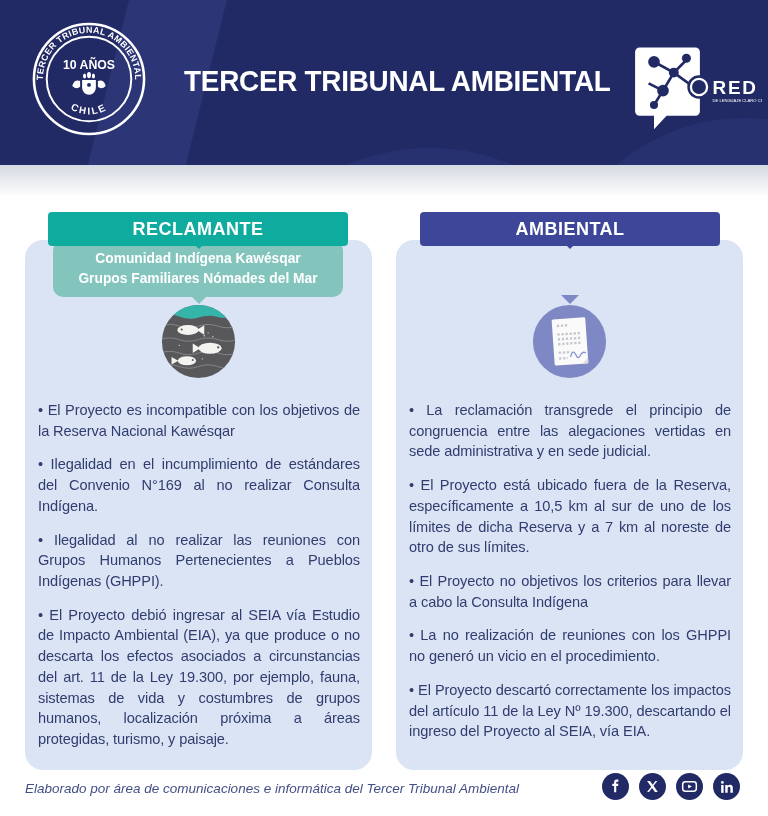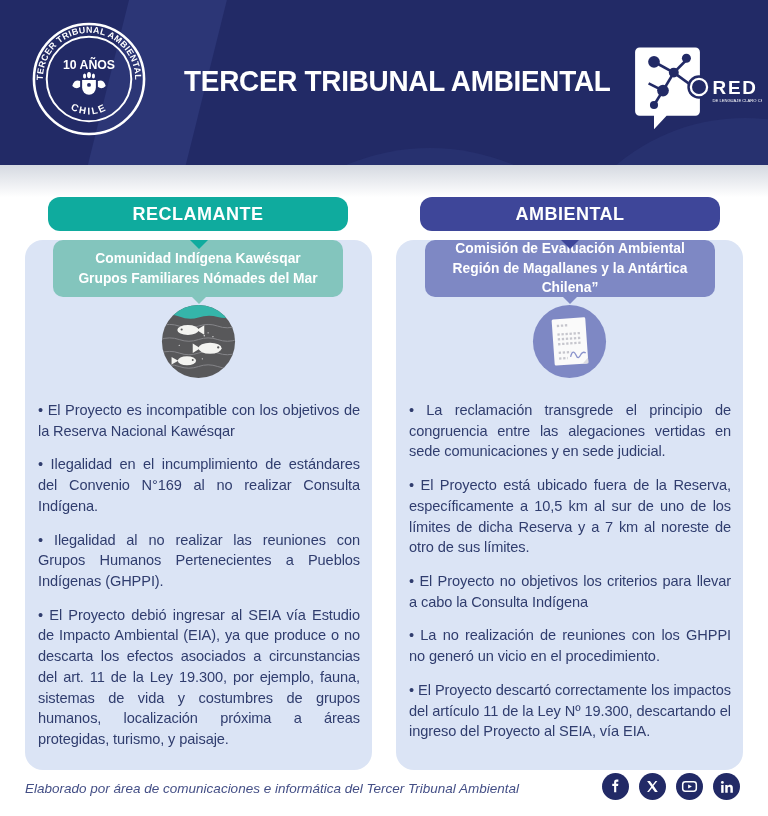--- a/index.html
+++ b/index.html
@@ -19,21 +19,21 @@
   .header-strip{position:absolute;left:0;top:165px;width:768px;height:38px;background:linear-gradient(#d5d9e1,#ffffff 85%);}
   .seal{position:absolute;left:30px;top:20px;}
   .main-title{position:absolute;left:169px;top:64px;width:430px;text-align:center;color:#fff;
     font-size:30px;font-weight:bold;letter-spacing:-.3px;white-space:nowrap;transform:scaleX(.93);transform-origin:center;}
   .red-logo{position:absolute;left:627px;top:42px;}
 
   
   .card{position:absolute;top:240px;width:347px;height:530px;background:var(--card);border-radius:18px;}
   .card.left{left:25px;} .card.right{left:396px;}
 
-  .col-title{position:absolute;top:197px;width:300px;height:34px;border-radius:12px;z-index:4;
+  .col-title{position:absolute;top:212px;width:300px;height:34px;border-radius:4px;z-index:4;
     display:flex;align-items:center;justify-content:center;color:#fff;font-weight:bold;font-size:18px;letter-spacing:.5px;}
   .col-title.teal{left:48px;background:var(--teal);}
   .col-title.indigo{left:420px;background:var(--indigo);}
   .tri{position:absolute;width:0;height:0;border-left:9px solid transparent;border-right:9px solid transparent;z-index:4;}
   .tri.title-l{left:190px;top:240px;border-top:9px solid var(--teal);}
   .tri.title-r{left:561px;top:240px;border-top:9px solid var(--indigo);}
   .tri.sub-l{left:190px;top:295px;border-top:9px solid var(--teal-light);z-index:3;}
   .tri.sub-r{left:561px;top:295px;border-top:9px solid var(--indigo-light);z-index:3;}
 
   .col-sub{position:absolute;top:240px;width:290px;height:57px;border-radius:10px;z-index:3;
@@ -179,24 +179,20 @@
     <p>Ilegalidad en el incumplimiento de estándares del Convenio N°169 al no realizar Consulta Indígena.</p>
     <p>Ilegalidad al no realizar las reuniones con Grupos Humanos Pertenecientes a Pueblos Indígenas (GHPPI).</p>
     <p>El Proyecto debió ingresar al SEIA vía Estudio de Impacto Ambiental (EIA), ya que produce o no descarta los efectos asociados a circunstancias del art. 11 de la Ley 19.300, por ejemplo, fauna, sistemas de vida y costumbres de grupos humanos, localización próxima a áreas protegidas, turismo, y paisaje.</p>
   </div>
 
   <div class="card right"></div>
   <div class="col-title indigo">
     <span>AMBIENTAL</span>
   </div>
   <div class="tri title-r"></div>
-  <div class="col-sub indigo">
-    <span>Comisión de Evaluación Ambiental</span>
-    <span>Región de Magallanes y la Antártica Chilena”</span>
-  </div>
   <div class="tri sub-r"></div>
 
   <div class="icon-circle right">
     <svg width="77" height="77" viewBox="0 0 80 80">
       <circle cx="40" cy="40" r="38" fill="#7e88c4"></circle>
       <g transform="rotate(-4 40 40)">
         <rect x="23" y="16" width="35" height="48" rx="1.5" fill="#fafafa"></rect>
         <g stroke="#c6c6cd" stroke-width="2.4" stroke-dasharray="2.4,1.8">
           <line x1="28" y1="23" x2="40" y2="23"></line>
           <line x1="28" y1="32" x2="53" y2="32"></line>
@@ -205,21 +201,21 @@
           <line x1="28" y1="51" x2="41" y2="51"></line>
           <line x1="28" y1="57" x2="37" y2="57"></line>
         </g>
         <path d="M40,56 q3,-9 6,-1 q1.5,5 5,-1 q2,-3 5,-1" fill="none" stroke="#8a93cc" stroke-width="1.4"></path>
         <polygon points="58,58 52,64 58,64" fill="#dcdce2"></polygon>
       </g>
     </svg>
   </div>
 
   <div class="bullets right">
-    <p>La reclamación transgrede el principio de congruencia entre las alegaciones vertidas en sede comunicaciones y en sede judicial.</p>
+    <p>La reclamación transgrede el principio de congruencia entre las alegaciones vertidas en sede administrativa y en sede judicial.</p>
     <p>El Proyecto está ubicado fuera de la Reserva, específicamente a 10,5 km al sur de uno de los límites de dicha Reserva y a 7 km al noreste de otro de sus límites.</p>
     <p>El Proyecto no objetivos los criterios para llevar a cabo la Consulta Indígena</p>
     <p>La no realización de reuniones con los GHPPI no generó un vicio en el procedimiento.</p>
     <p>El Proyecto descartó correctamente los impactos del artículo 11 de la Ley Nº 19.300, descartando el ingreso del Proyecto al SEIA, vía EIA.</p>
   </div>
 
   <div class="footer-credit">Elaborado por área de comunicaciones e informática del Tercer Tribunal Ambiental</div>
 
   <div class="social">
     <div class="social-btn">

